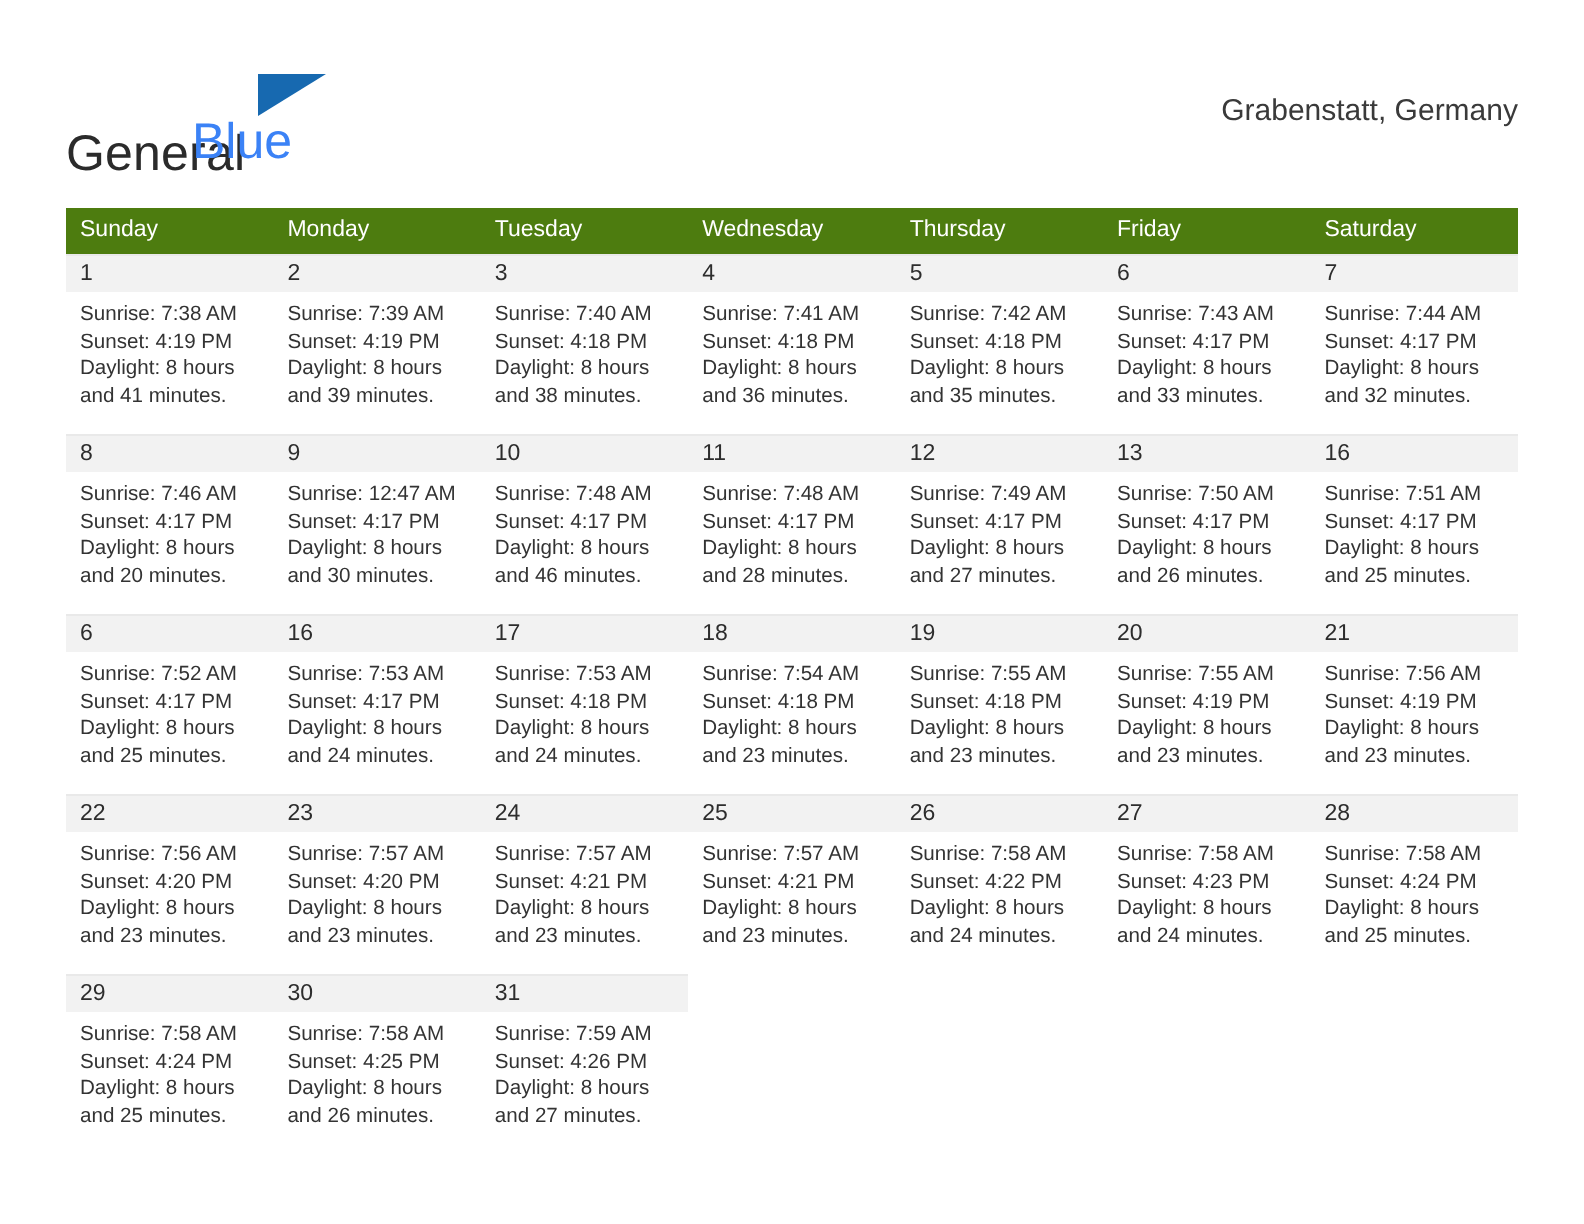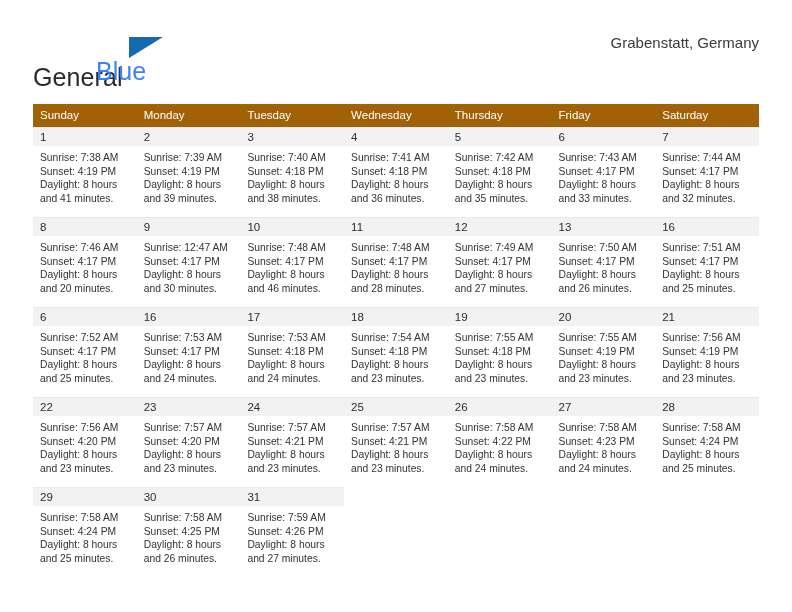--- a/index.html
+++ b/index.html
@@ -71,37 +71,37 @@
     font-size: 30px;
     color: #2b2b2b;
     line-height: 36px;
     font-weight: 400;
     letter-spacing: 0.2px;
   }
   .cal-subtitle {
     font-size: 15px;
     color: #3a3a3a;
     line-height: 22px;
-    margin-top: 4px;
+    margin-top: 17px;
     font-weight: 400;
   }
 
   
   .calendar {
     position: absolute;
     left: 33px;
     top: 104px;
     width: 726px;
     border-collapse: collapse;
     table-layout: fixed;
   }
   .calendar col { width: 103.71px; }
 
   .calendar thead th {
-    background: #a16207;
+    background: #4d7c0f;
     color: #ffffff;
     font-size: 11.5px;
     font-weight: 400;
     text-align: left;
     padding: 5px 0 6px 7px;
     height: 22px;
     line-height: 12px;
   }
 
   .daycell {

